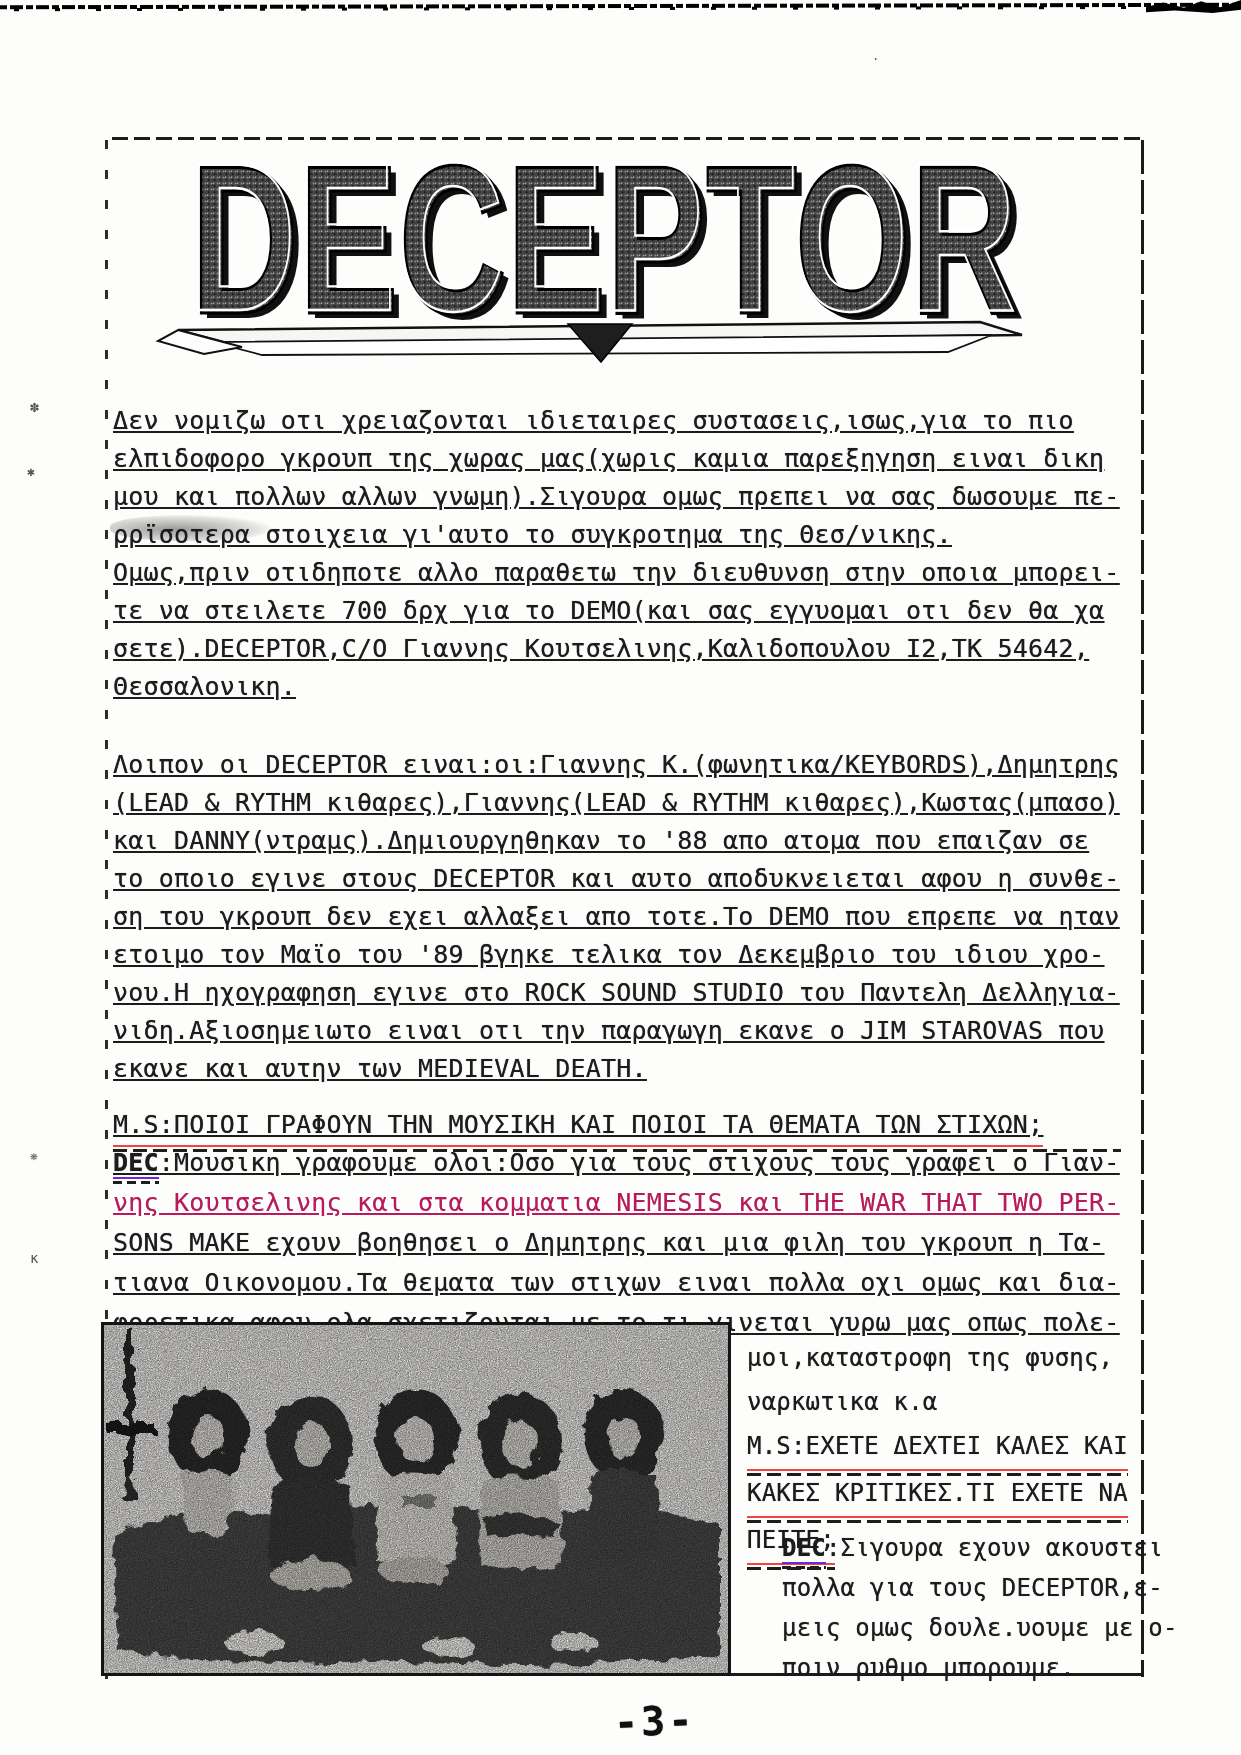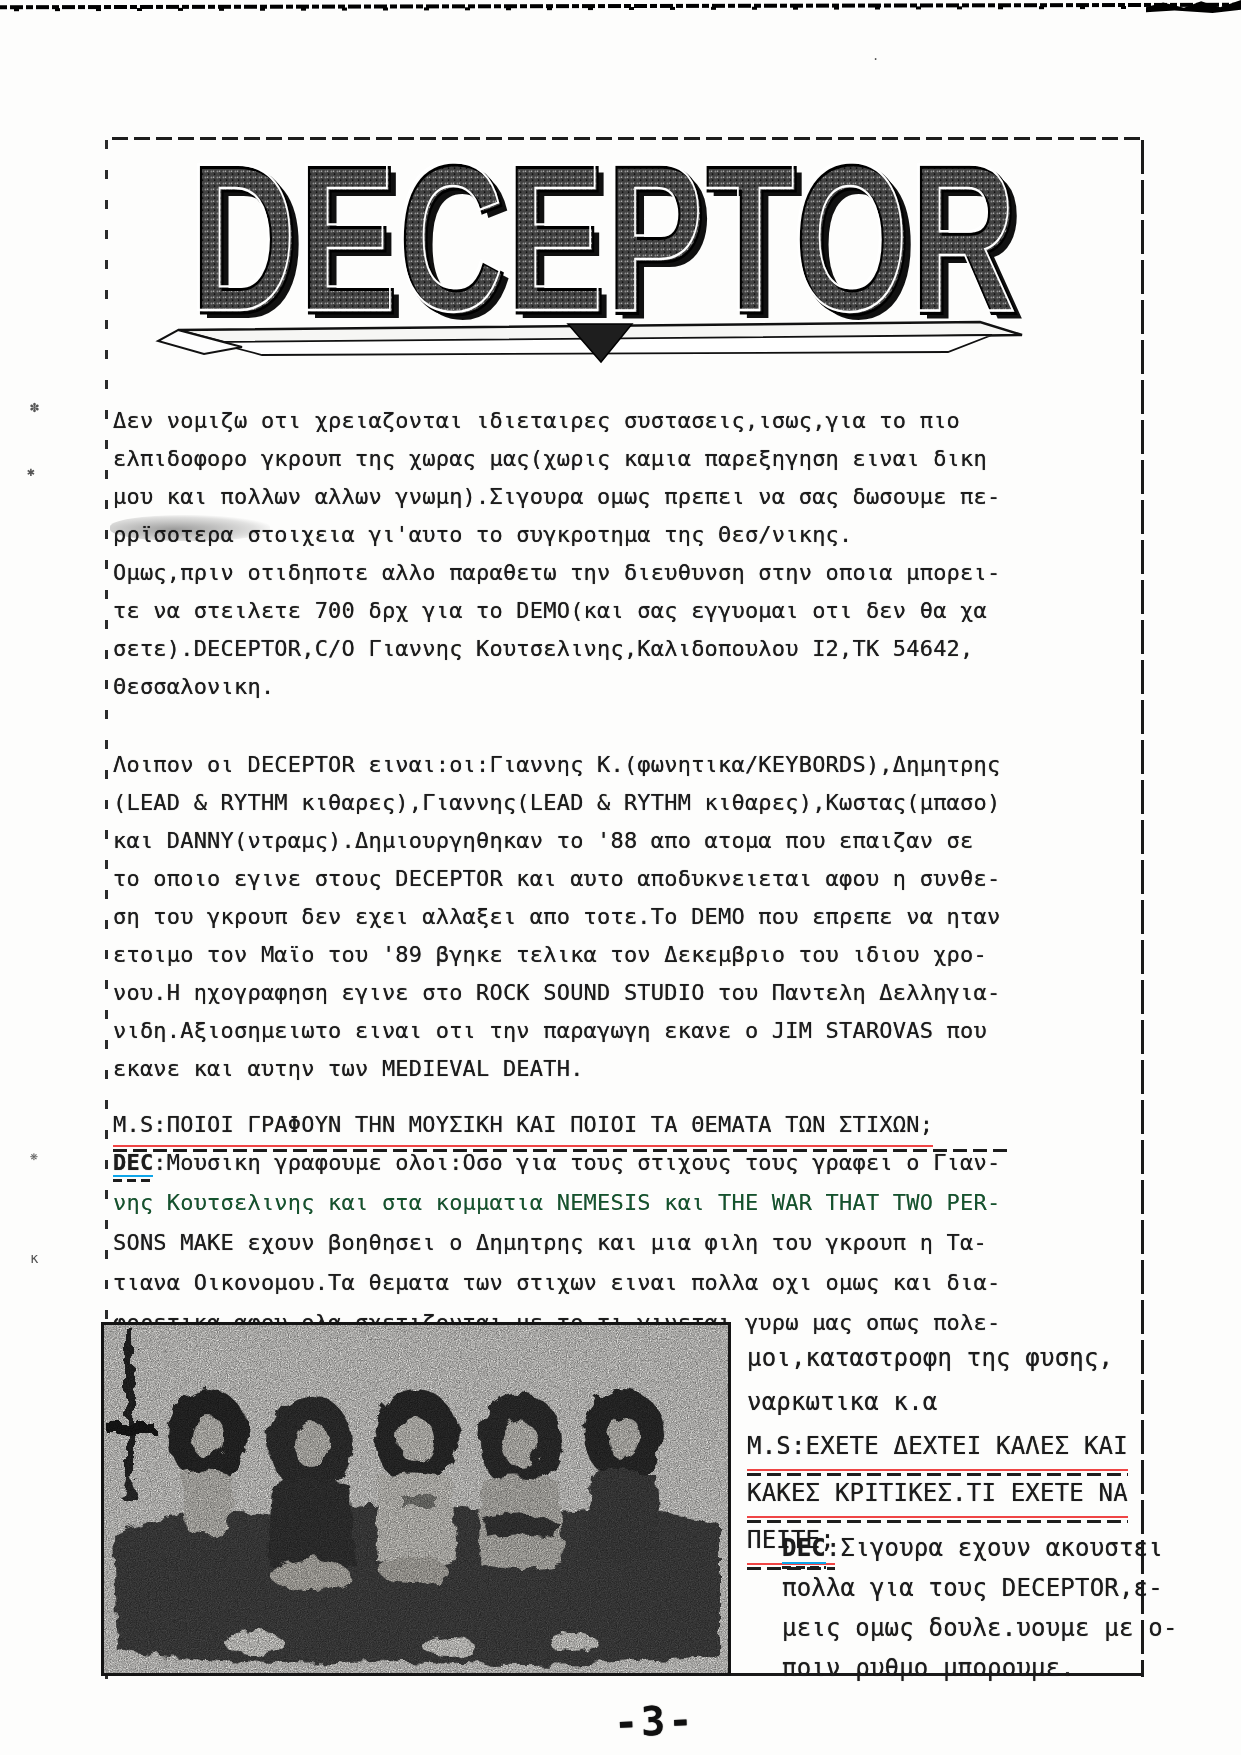--- a/index.html
+++ b/index.html
@@ -16,34 +16,34 @@
     clip-path:polygon(0 55%,18% 20%,40% 60%,58% 10%,78% 55%,100% 0,100% 75%,70% 100%,30% 80%,0 95%);}
   
   #frame-top{left:112px;top:137px;width:1032px;height:3px;
     background:repeating-linear-gradient(90deg,#1d1d1d 0 16px,transparent 16px 22px);}
   #frame-left{left:105px;top:140px;width:3px;height:1552px;
     background:repeating-linear-gradient(180deg,#2b2b2b 0 9px,transparent 9px 30px);}
   #frame-right{left:1141px;top:140px;width:3px;height:1537px;
     background:repeating-linear-gradient(180deg,#1b1b1b 0 34px,transparent 34px 40px);}
   #col-bottom-line{left:731px;top:1673px;width:412px;height:3px;background:#1a1a1a;}
   
-  .tline{white-space:pre;font-size:22px;line-height:38px;letter-spacing:0.2px;
-         text-shadow:0 0 0.7px rgba(20,20,20,0.8);}
+  .tline{white-space:pre;font-size:25px;line-height:38px;letter-spacing:0.2px;
+         text-shadow:0 0 0.7px rgba(20,20,20,0.8);text-decoration:underline;}
   #band .tline{line-height:38px;}
   #a1 .tline{line-height:40px;}
-  .faint{color:#14532d;text-shadow:0 0 0.5px rgba(120,120,120,0.7);}
+  .faint{color:#be185d;text-shadow:0 0 0.5px rgba(120,120,120,0.7);}
   .colline{white-space:pre;font-size:24px;letter-spacing:0.2px;text-shadow:0 0 0.7px rgba(20,20,20,0.8);}
   #colA .colline{line-height:44px;}
   #colB .colline{line-height:40px;}
   
   .q{position:relative;display:inline-block;border-bottom:2px solid #ef4444;padding-bottom:1px;}
   .q::after{content:"";position:absolute;left:0;right:0;bottom:-7px;height:3px;
     background:repeating-linear-gradient(90deg,#1d1d1d 0 14px,transparent 14px 20px);}
   #q1 .q::after{right:-78px;}
-  .decpfx{font-weight:bold;border-bottom:2px solid #0ea5e9;position:relative;}
+  .decpfx{font-weight:bold;border-bottom:2px solid #6d28d9;position:relative;}
   .decpfx::after{content:"";position:absolute;left:0;right:0;bottom:-7px;height:3px;
     background:repeating-linear-gradient(90deg,#1d1d1d 0 9px,transparent 9px 14px);}
   
   #photo-box{left:101px;top:1322px;width:630px;height:354px;border:3px solid #141414;
     background:#ececea;box-sizing:border-box;}
   
   #smudge{left:110px;top:515px;width:160px;height:26px;border-radius:45%;
     background:radial-gradient(ellipse at 40% 55%,rgba(20,20,20,0.42),rgba(20,20,20,0.12) 60%,transparent 75%);}
   
   #pagenum{left:614px;top:1698px;font-size:40px;font-weight:bold;letter-spacing:3px;

